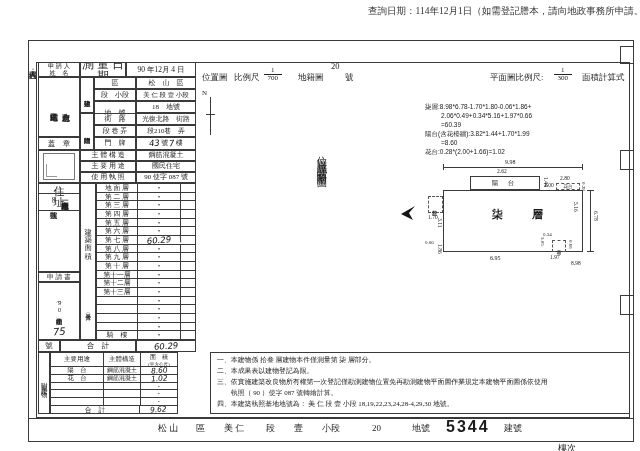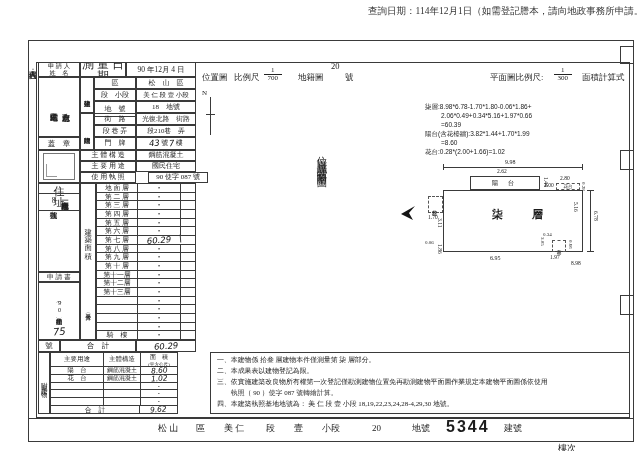--- a/index.html
+++ b/index.html
@@ -73,41 +73,41 @@
     </div>
   </div>
 
   <div class="c v" style="left:80px;top:77px;width:14px;height:36px;font-size:6.5px;">建物坐落</div>
   <div class="c v" style="left:80px;top:113px;width:14px;height:37px;font-size:6.5px;">建物門牌</div>
 
   <div class="c" style="left:94px;top:77px;width:42px;height:12px;font-size:7px;">區</div>
   <div class="c" style="left:136px;top:77px;width:60px;height:12px;font-size:7px;">松　山　區</div>
   <div class="c" style="left:94px;top:89px;width:42px;height:12px;font-size:7px;">段　小段</div>
   <div class="c" style="left:136px;top:89px;width:60px;height:12px;font-size:6.5px;">美 仁 段 壹 小段</div>
-  <div class="c" style="left:94px;top:101px;width:42px;height:16px;font-size:7px;">地　號</div>
+  <div class="c" style="left:94px;top:101px;width:42px;height:24px;font-size:7px;">地　號</div>
   <div class="c" style="left:136px;top:101px;width:60px;height:12px;font-size:7px;">18　地號</div>
 
   <div class="c" style="left:94px;top:113px;width:42px;height:12px;font-size:7px;">街　路</div>
   <div class="c" style="left:136px;top:113px;width:60px;height:12px;font-size:6.8px;">光復北路　街路</div>
   <div class="c" style="left:94px;top:125px;width:42px;height:12px;font-size:7px;">段 巷 弄</div>
   <div class="c" style="left:136px;top:125px;width:60px;height:12px;font-size:6.8px;">段210巷　弄</div>
   <div class="c" style="left:94px;top:137px;width:42px;height:13px;font-size:7px;">門　牌</div>
   <div class="c" style="left:136px;top:137px;width:60px;height:13px;font-size:7px;gap:1px;">
     <span class="hand" style="font-size:8.5px;">43</span>
     <span>號</span>
     <span class="hand" style="font-size:8.5px;">7</span>
     <span>樓</span>
   </div>
 
   <div class="c" style="left:80px;top:150px;width:56px;height:11px;font-size:7px;">主 體 構 造</div>
   <div class="c" style="left:136px;top:150px;width:60px;height:11px;font-size:7px;">鋼筋混凝土</div>
   <div class="c" style="left:80px;top:161px;width:56px;height:11px;font-size:7px;">主 要 用 途</div>
   <div class="c" style="left:136px;top:161px;width:60px;height:11px;font-size:7px;">國民住宅</div>
   <div class="c" style="left:80px;top:172px;width:56px;height:11px;font-size:7px;">使 用 執 照</div>
-  <div class="c" style="left:148px;top:172px;width:60px;height:11px;font-size:7px;">90 使字 087 號</div>
+  <div class="c" style="left:136px;top:172px;width:60px;height:11px;font-size:7px;">90 使字 087 號</div>
 
   <div class="c" style="left:38px;top:183px;width:42px;height:28px;font-size:11px;">住　　址</div>
   <div class="c" style="left:38px;top:193px;width:42px;height:79px;gap:4px;flex-direction:row-reverse;align-items:flex-start;padding-top:2px;">
     <span class="v" style="font-size:7.5px;">台北市羅斯福路一段</span>
     <span class="v" style="font-size:7.5px;">8號九樓</span>
   </div>
   <div class="c" style="left:38px;top:272px;width:42px;height:10px;font-size:6.8px;">申 請 書</div>
   <div class="c" style="left:38px;top:282px;width:42px;height:58px;flex-direction:column;justify-content:flex-start;padding-top:2px;">
     <span class="v" style="font-size:6.3px;height:42px;">（90）松山建字第</span>
     <span class="hand" style="font-size:10px;">75</span>

